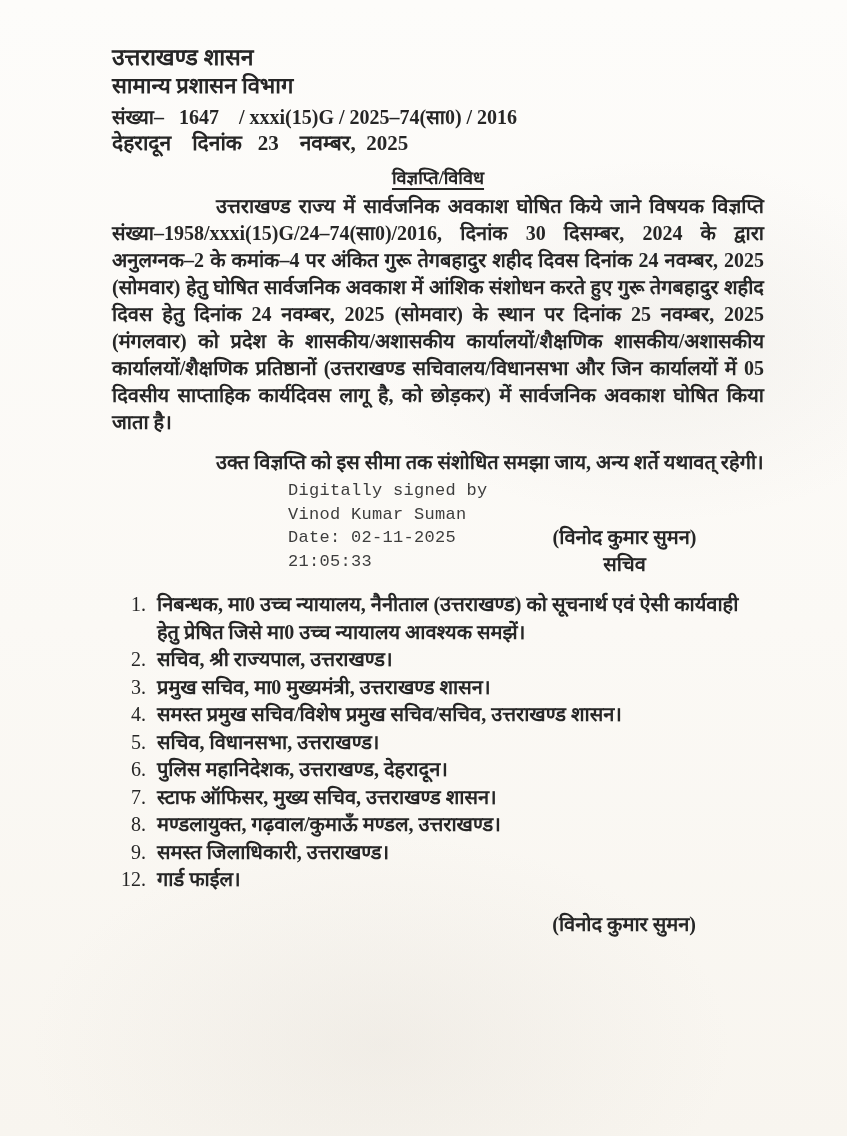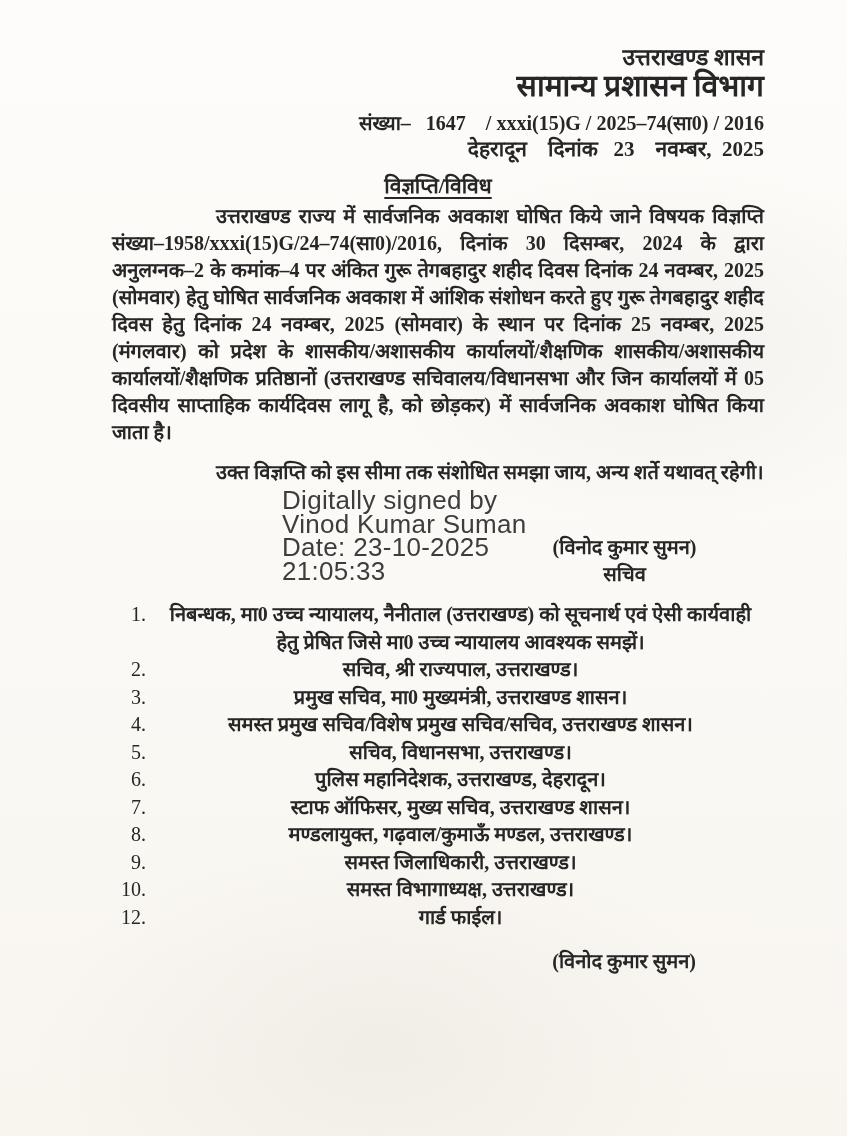--- a/index.html
+++ b/index.html
@@ -16,52 +16,52 @@
     overflow: hidden;
     color: #262626;
     font-family: "Liberation Serif", "DejaVu Serif", serif;
   }
   .content {
     position: absolute;
     left: 112px;
     top: 38px;
     width: 652px;
   }
-  .hdr { text-align: right; font-weight: bold; }
+  .hdr { text-align: left; font-weight: bold; }
   .hdr-org  { font-size: 23px; line-height: 28px; margin-top: 6px; }
-  .hdr-dept { font-size: 30px; line-height: 28px; }
-  .hdr-num  { font-size: 20px; line-height: 26px; white-space: pre-wrap; margin-top: 10px; }
+  .hdr-dept { font-size: 22px; line-height: 28px; }
+  .hdr-num  { font-size: 20px; line-height: 26px; white-space: pre-wrap; margin-top: 4px; }
   .hdr-date { font-size: 21px; line-height: 26px; white-space: pre-wrap; }
   .hdr-subject-wrap { text-align: center; margin-top: 9px; }
   .hdr-subject {
     display: inline-block;
-    font-size: 21px; font-weight: bold;
+    font-size: 18px; font-weight: bold;
     text-decoration: underline;
     text-underline-offset: 4px;
     text-decoration-thickness: 1.5px;
   }
   .para {
     font-size: 20px;
     font-weight: 600;
     line-height: 27px;
     text-align: justify;
     text-indent: 104px;
   }
   .para1 { margin-top: 4px; }
   .sig-zone {
     position: relative;
     margin-top: 12px;
     height: 128px;
   }
   .para2 { line-height: 28px; }
   .digital-sig {
     position: absolute;
-    left: 170px; top: 31px;
-    font-family: Liberation Sans, sans-serif;
-    font-size: 26px;
+    left: 176px; top: 31px;
+    font-family: Liberation Mono, monospace;
+    font-size: 17px;
     line-height: 23.5px;
     color: #3d3d3d;
     letter-spacing: 0.3px;
     white-space: nowrap;
   }
   .hindi-sig {
     position: absolute;
     left: 420px; top: 76px;
     width: 185px;
     text-align: center;
@@ -86,21 +86,21 @@
     font-size: 20px;
     font-weight: 600;
     line-height: 27.5px;
   }
   .dist-num {
     flex: 0 0 34px;
     text-align: right;
     margin-right: 11px;
     font-weight: 500;
   }
-  .dist-txt { flex: 1; text-align: center; }
+  .dist-txt { flex: 1; text-align: left; }
   .dist-item.gap-before { }
   .footer-sig {
     margin-top: 16px;
     text-align: right;
     padding-right: 68px;
     font-size: 20px;
     font-weight: bold;
   }
 </style>
 </head>
@@ -117,21 +117,21 @@
       <span class="hdr-subject">विज्ञप्ति/विविध</span>
     </div>
 
     <p class="para para1">उत्तराखण्ड राज्य में सार्वजनिक अवकाश घोषित किये जाने विषयक विज्ञप्ति संख्या–1958/xxxi(15)G/24–74(सा0)/2016, दिनांक 30 दिसम्बर, 2024 के द्वारा अनुलग्नक–2 के कमांक–4 पर अंकित गुरू तेगबहादुर शहीद दिवस दिनांक 24 नवम्बर, 2025 (सोमवार) हेतु घोषित सार्वजनिक अवकाश में आंशिक संशोधन करते हुए गुरू तेगबहादुर शहीद दिवस हेतु दिनांक 24 नवम्बर, 2025 (सोमवार) के स्थान पर दिनांक 25 नवम्बर, 2025 (मंगलवार) को प्रदेश के शासकीय/अशासकीय कार्यालयों/शैक्षणिक शासकीय/अशासकीय कार्यालयों/शैक्षणिक प्रतिष्ठानों (उत्तराखण्ड सचिवालय/विधानसभा और जिन कार्यालयों में 05 दिवसीय साप्ताहिक कार्यदिवस लागू है, को छोड़कर) में सार्वजनिक अवकाश घोषित किया जाता है।</p>
 
     <div class="sig-zone">
       <p class="para para2">उक्त विज्ञप्ति को इस सीमा तक संशोधित समझा जाय, अन्य शर्ते यथावत् रहेगी।</p>
       <div class="digital-sig">
         <div>Digitally signed by</div>
         <div>Vinod Kumar Suman</div>
-        <div>Date: 23-10-2025</div>
+        <div>Date: 02-11-2025</div>
         <div>21:05:33</div>
       </div>
       <div class="hindi-sig">
         <div>(विनोद कुमार सुमन)</div>
         <div>सचिव</div>
       </div>
     </div>
 
 
     <div class="dist">
@@ -164,24 +164,20 @@
         <span class="dist-txt">स्टाफ ऑफिसर, मुख्य सचिव, उत्तराखण्ड शासन।</span>
       </div>
       <div class="dist-item">
         <span class="dist-num">8.</span>
         <span class="dist-txt">मण्डलायुक्त, गढ़वाल/कुमाऊँ मण्डल, उत्तराखण्ड।</span>
       </div>
       <div class="dist-item">
         <span class="dist-num">9.</span>
         <span class="dist-txt">समस्त जिलाधिकारी, उत्तराखण्ड।</span>
       </div>
-      <div class="dist-item">
-        <span class="dist-num">10.</span>
-        <span class="dist-txt">समस्त विभागाध्यक्ष, उत्तराखण्ड।</span>
-      </div>
       <div class="dist-item gap-before">
         <span class="dist-num">12.</span>
         <span class="dist-txt">गार्ड फाईल।</span>
       </div>
     </div>
 
     <div class="footer-sig">(विनोद कुमार सुमन)</div>
 
   </div>
 </div>

